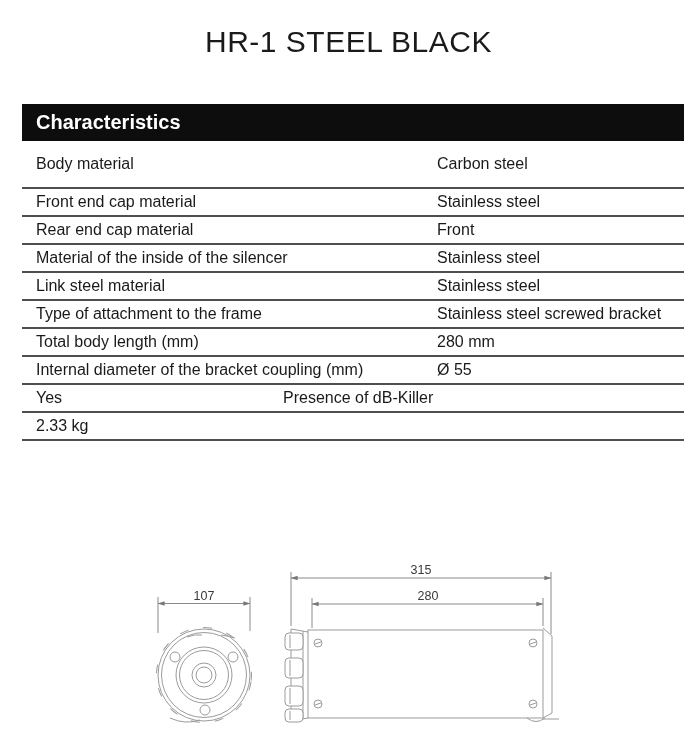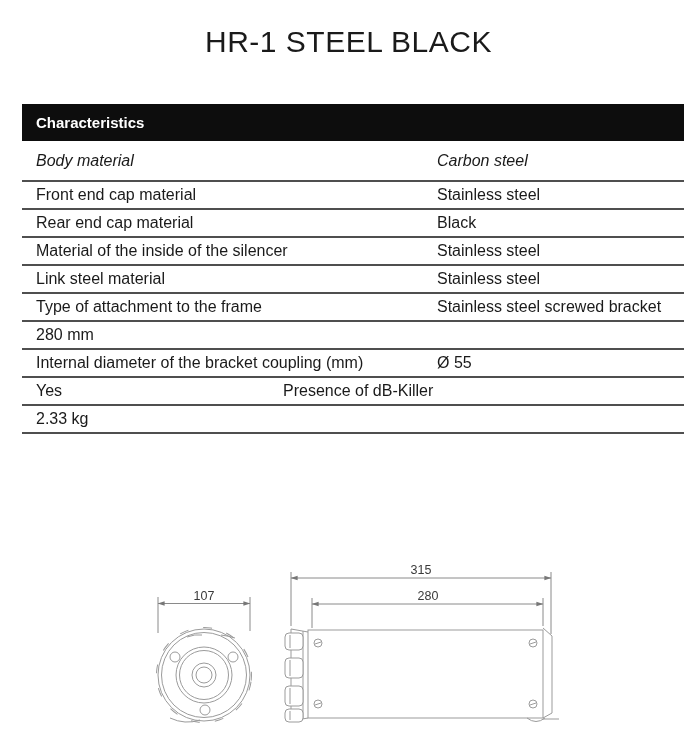--- a/index.html
+++ b/index.html
@@ -20,29 +20,29 @@
     text-align:center;font-size:30px;font-weight:400;letter-spacing:.5px;
     color:var(--text);
     margin-top:15px;
   }
   .spec-table{
     position:absolute;left:22px;top:104px;width:662px;
   }
   .spec-header{
     background:var(--header_bg);color:#ffffff;
     height:37px;line-height:37px;padding-left:14px;
-    font-size:15px;font-weight:700;
+    font-size:20px;font-weight:700;
   }
   .spec-rows .row{
     display:flex;align-items:center;height:28px;
     border-bottom:2px solid var(--divider);
     box-sizing:border-box;padding-left:14px;
     font-size:16px;
   }
-  .spec-rows .row:first-child{height:41px;font-style:italic;}
+  .spec-rows .row:first-child{height:48px;}
   .spec-rows .cell.label{width:401px;flex:0 0 401px;}
   .spec-rows .cell.value{flex:1;}
   .drawing-wrap{position:absolute;left:140px;top:555px;width:430px;height:185px;}
   svg text{font-family:"Liberation Sans", sans-serif;}
 </style>
 </head>
 <body>
 
 <div class="page-title">HR-1 STEEL BLACK</div>
 
@@ -52,35 +52,36 @@
       <div class="row">
         <div class="cell label">Body material</div>
         <div class="cell value">Carbon steel</div>
       </div>
       <div class="row">
         <div class="cell label">Front end cap material</div>
         <div class="cell value">Stainless steel</div>
       </div>
       <div class="row">
         <div class="cell label">Rear end cap material</div>
-        <div class="cell value">Black</div>
+        <div class="cell value">Front</div>
       </div>
       <div class="row">
         <div class="cell label">Material of the inside of the silencer</div>
         <div class="cell value">Stainless steel</div>
       </div>
       <div class="row">
         <div class="cell label">Link steel material</div>
         <div class="cell value">Stainless steel</div>
       </div>
       <div class="row">
         <div class="cell label">Type of attachment to the frame</div>
         <div class="cell value">Stainless steel screwed bracket</div>
       </div>
       <div class="row">
+        <div class="cell label">Total body length (mm)</div>
         <div class="cell value">280 mm</div>
       </div>
       <div class="row">
         <div class="cell label">Internal diameter of the bracket coupling (mm)</div>
         <div class="cell value">Ø 55</div>
       </div>
       <div class="row">
         <div class="cell value">Yes</div>
         <div class="cell label">Presence of dB-Killer</div>
       </div>

